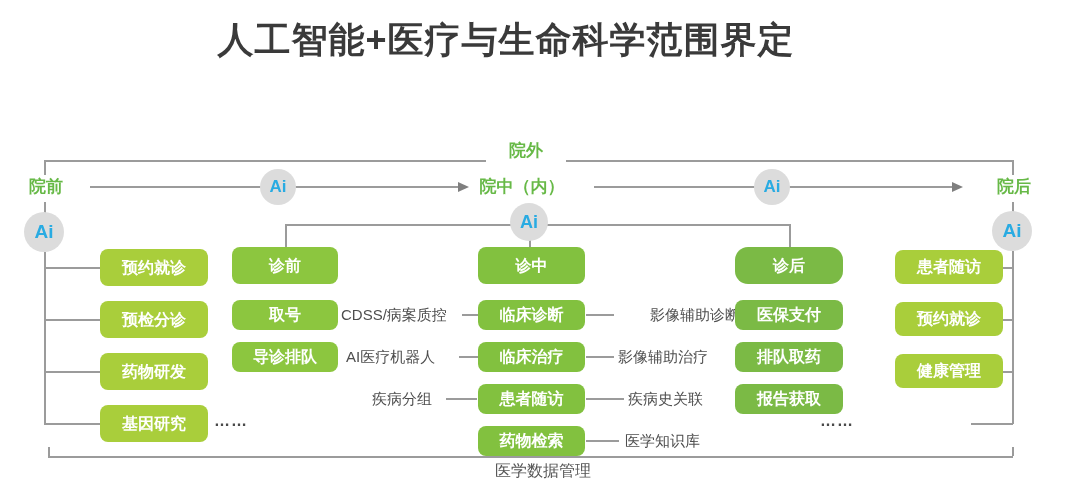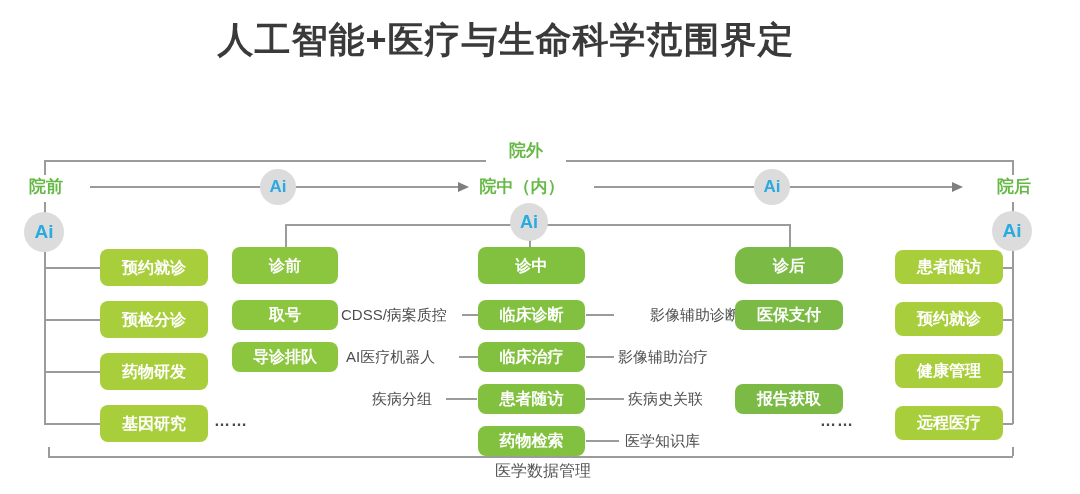--- a/index.html
+++ b/index.html
@@ -105,32 +105,32 @@
   <div class="hline" style="left:586px;top:440px;width:33px;"></div>
 
   <div class="note" style="left:650px;top:305px;">影像辅助诊断</div>
   <div class="note" style="left:618px;top:347px;">影像辅助治疗</div>
   <div class="note" style="left:372px;top:389px;">疾病分组</div>
   <div class="note" style="left:628px;top:389px;">疾病史关联</div>
   <div class="note" style="left:625px;top:431px;">医学知识库</div>
 
   <div class="box c4 tall" style="left:735px;top:247px;border-radius:13px;">诊后</div>
   <div class="box c4" style="left:735px;top:300px;width:108px;height:30px;line-height:30px;">医保支付</div>
+  <div class="box c4" style="left:735px;top:342px;width:108px;height:30px;line-height:30px;">排队取药</div>
   <div class="box c4" style="left:735px;top:384px;width:108px;height:30px;line-height:30px;">报告获取</div>
   <div class="dots" style="left:820px;top:412px;">……</div>
 
   <div class="vline" style="left:1012px;top:251px;height:173px;"></div>
   <div class="hline" style="left:971px;top:267px;width:42px;"></div>
   <div class="hline" style="left:971px;top:319px;width:42px;"></div>
   <div class="hline" style="left:971px;top:371px;width:42px;"></div>
   <div class="hline" style="left:971px;top:423px;width:42px;"></div>
 
   <div class="box c1 mid34" style="left:863px;top:250px;">患者随访</div>
   <div class="box c1 mid34" style="left:863px;top:302px;">预约就诊</div>
   <div class="box c1 mid34" style="left:863px;top:354px;">健康管理</div>
-  <div class="box c1 mid34" style="left:863px;top:406px;">远程医疗</div>
 
   <div class="hline" style="left:48px;top:456px;width:965px;"></div>
   <div class="vline" style="left:48px;top:447px;height:9px;"></div>
   <div class="vline" style="left:1012px;top:447px;height:9px;"></div>
   <div class="footer-label" style="left:477px;top:461px;width:114px;">医学数据管理</div>
 
 </div>
 
 </body></html>

